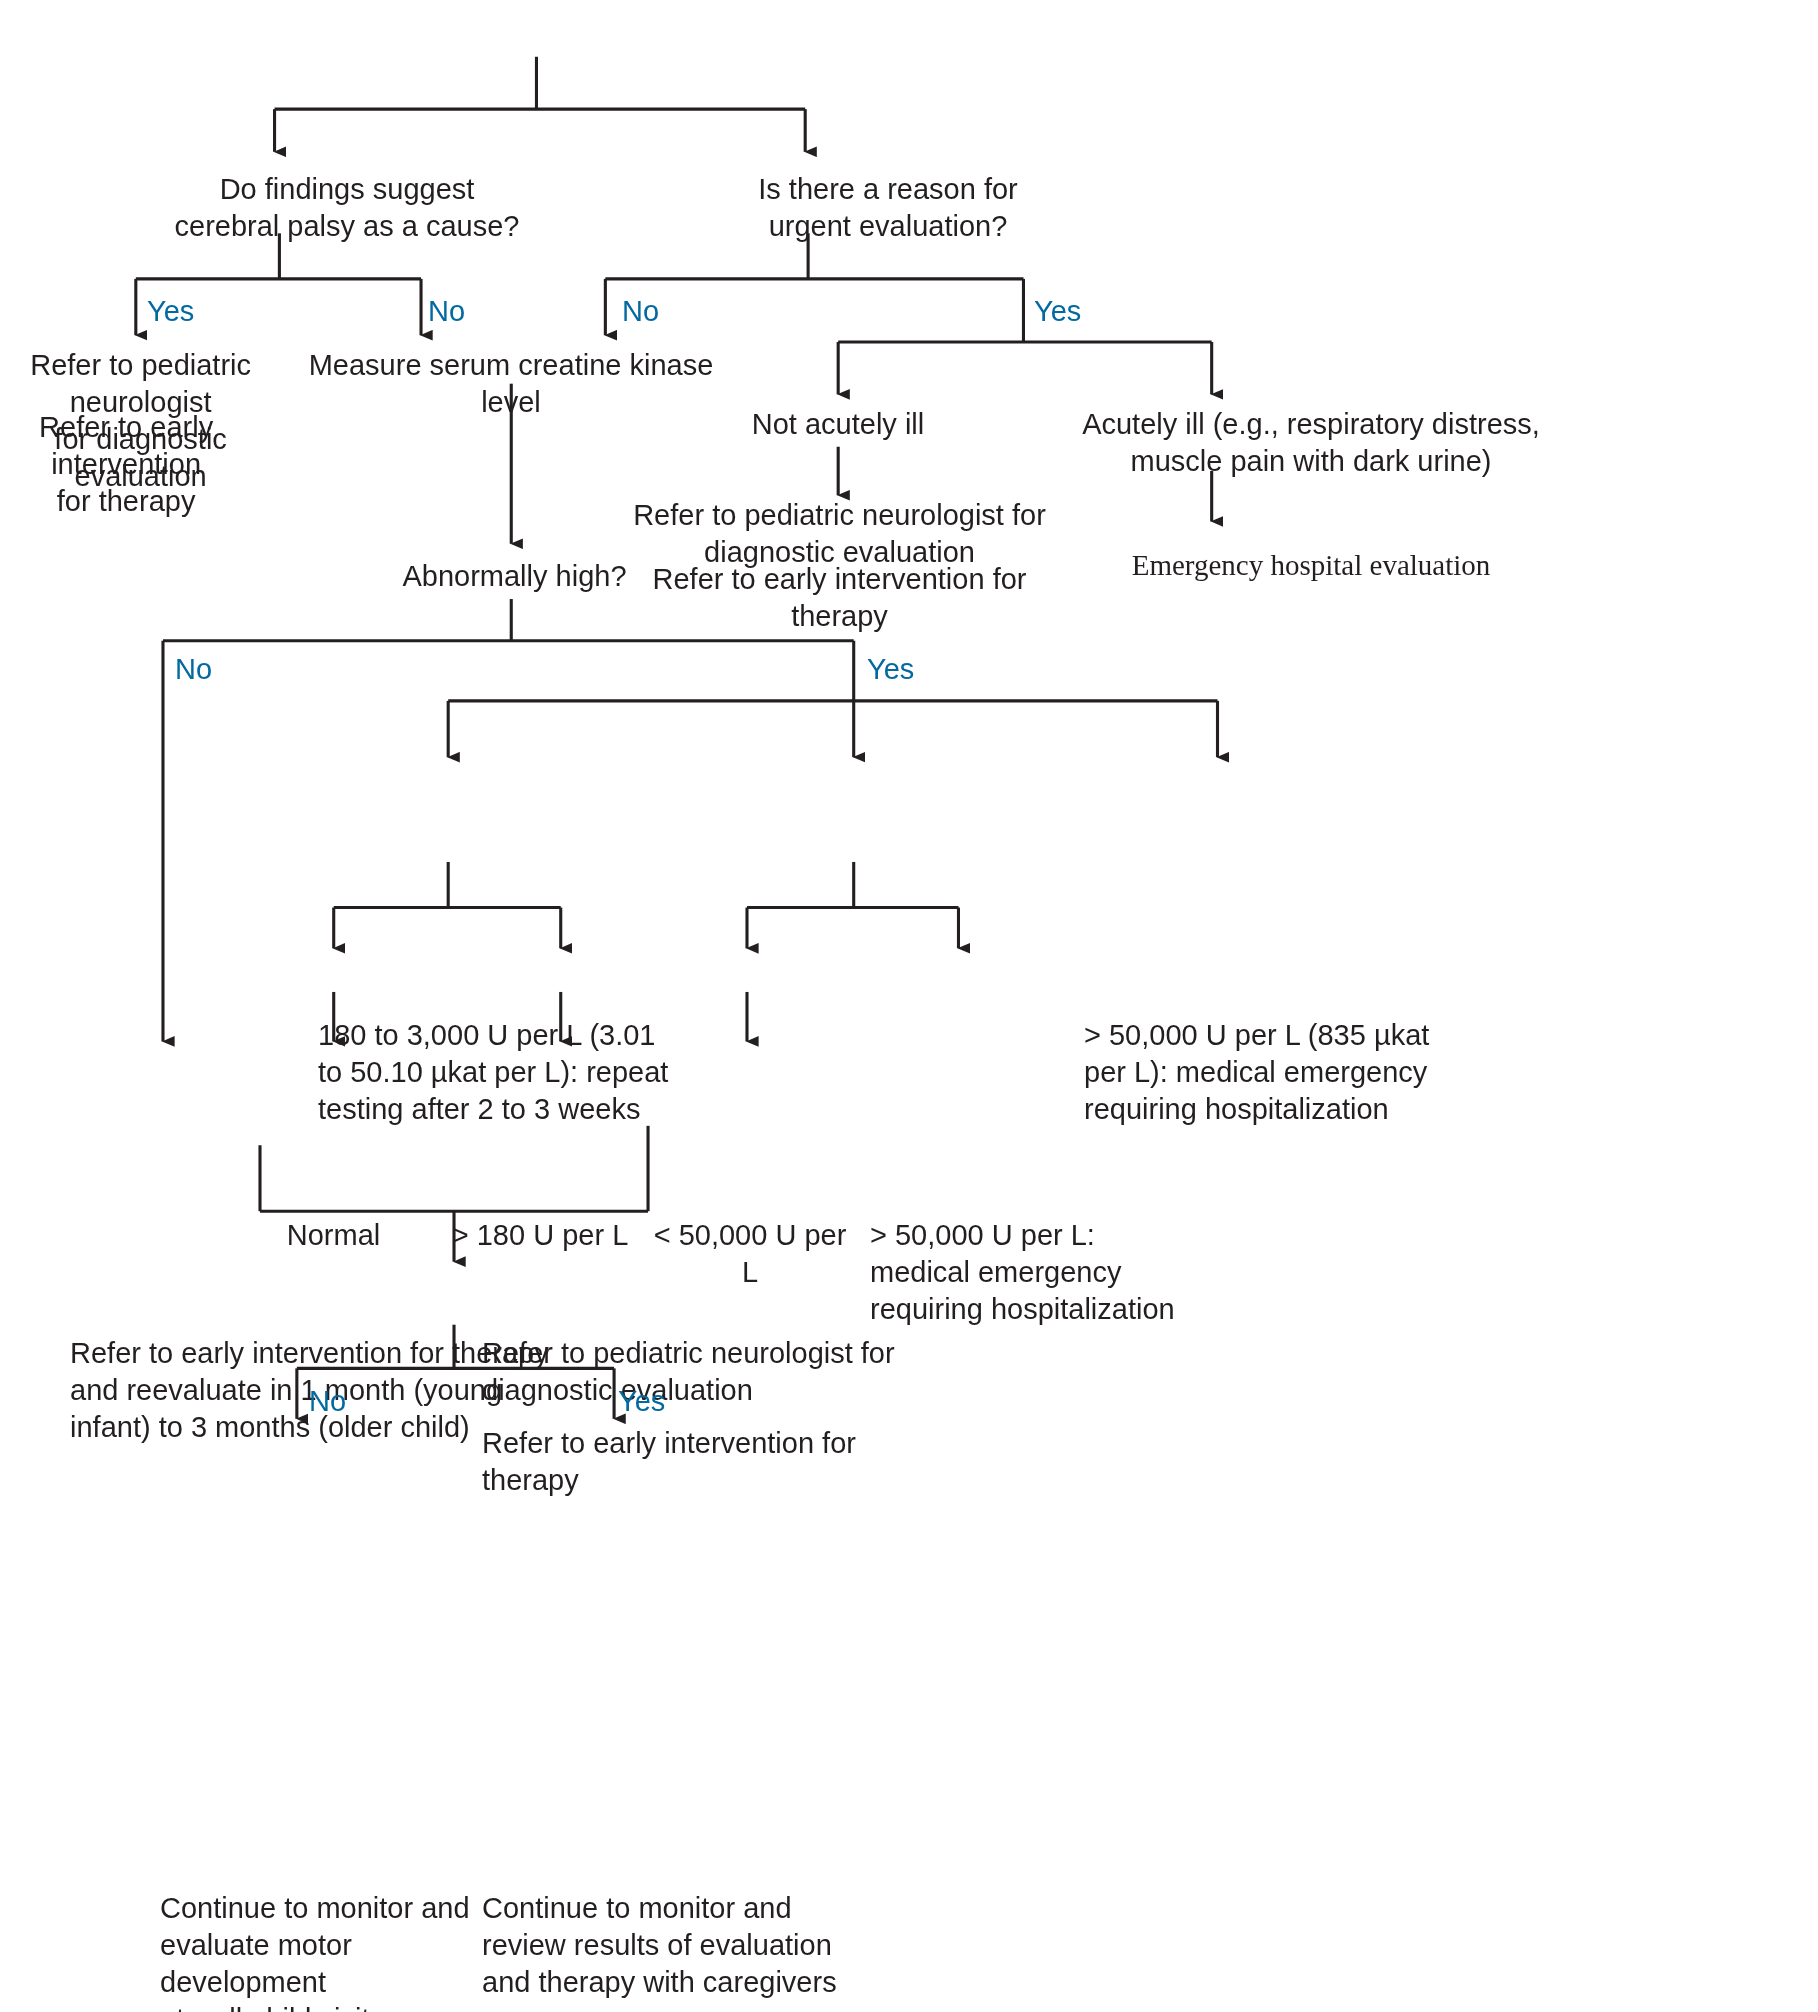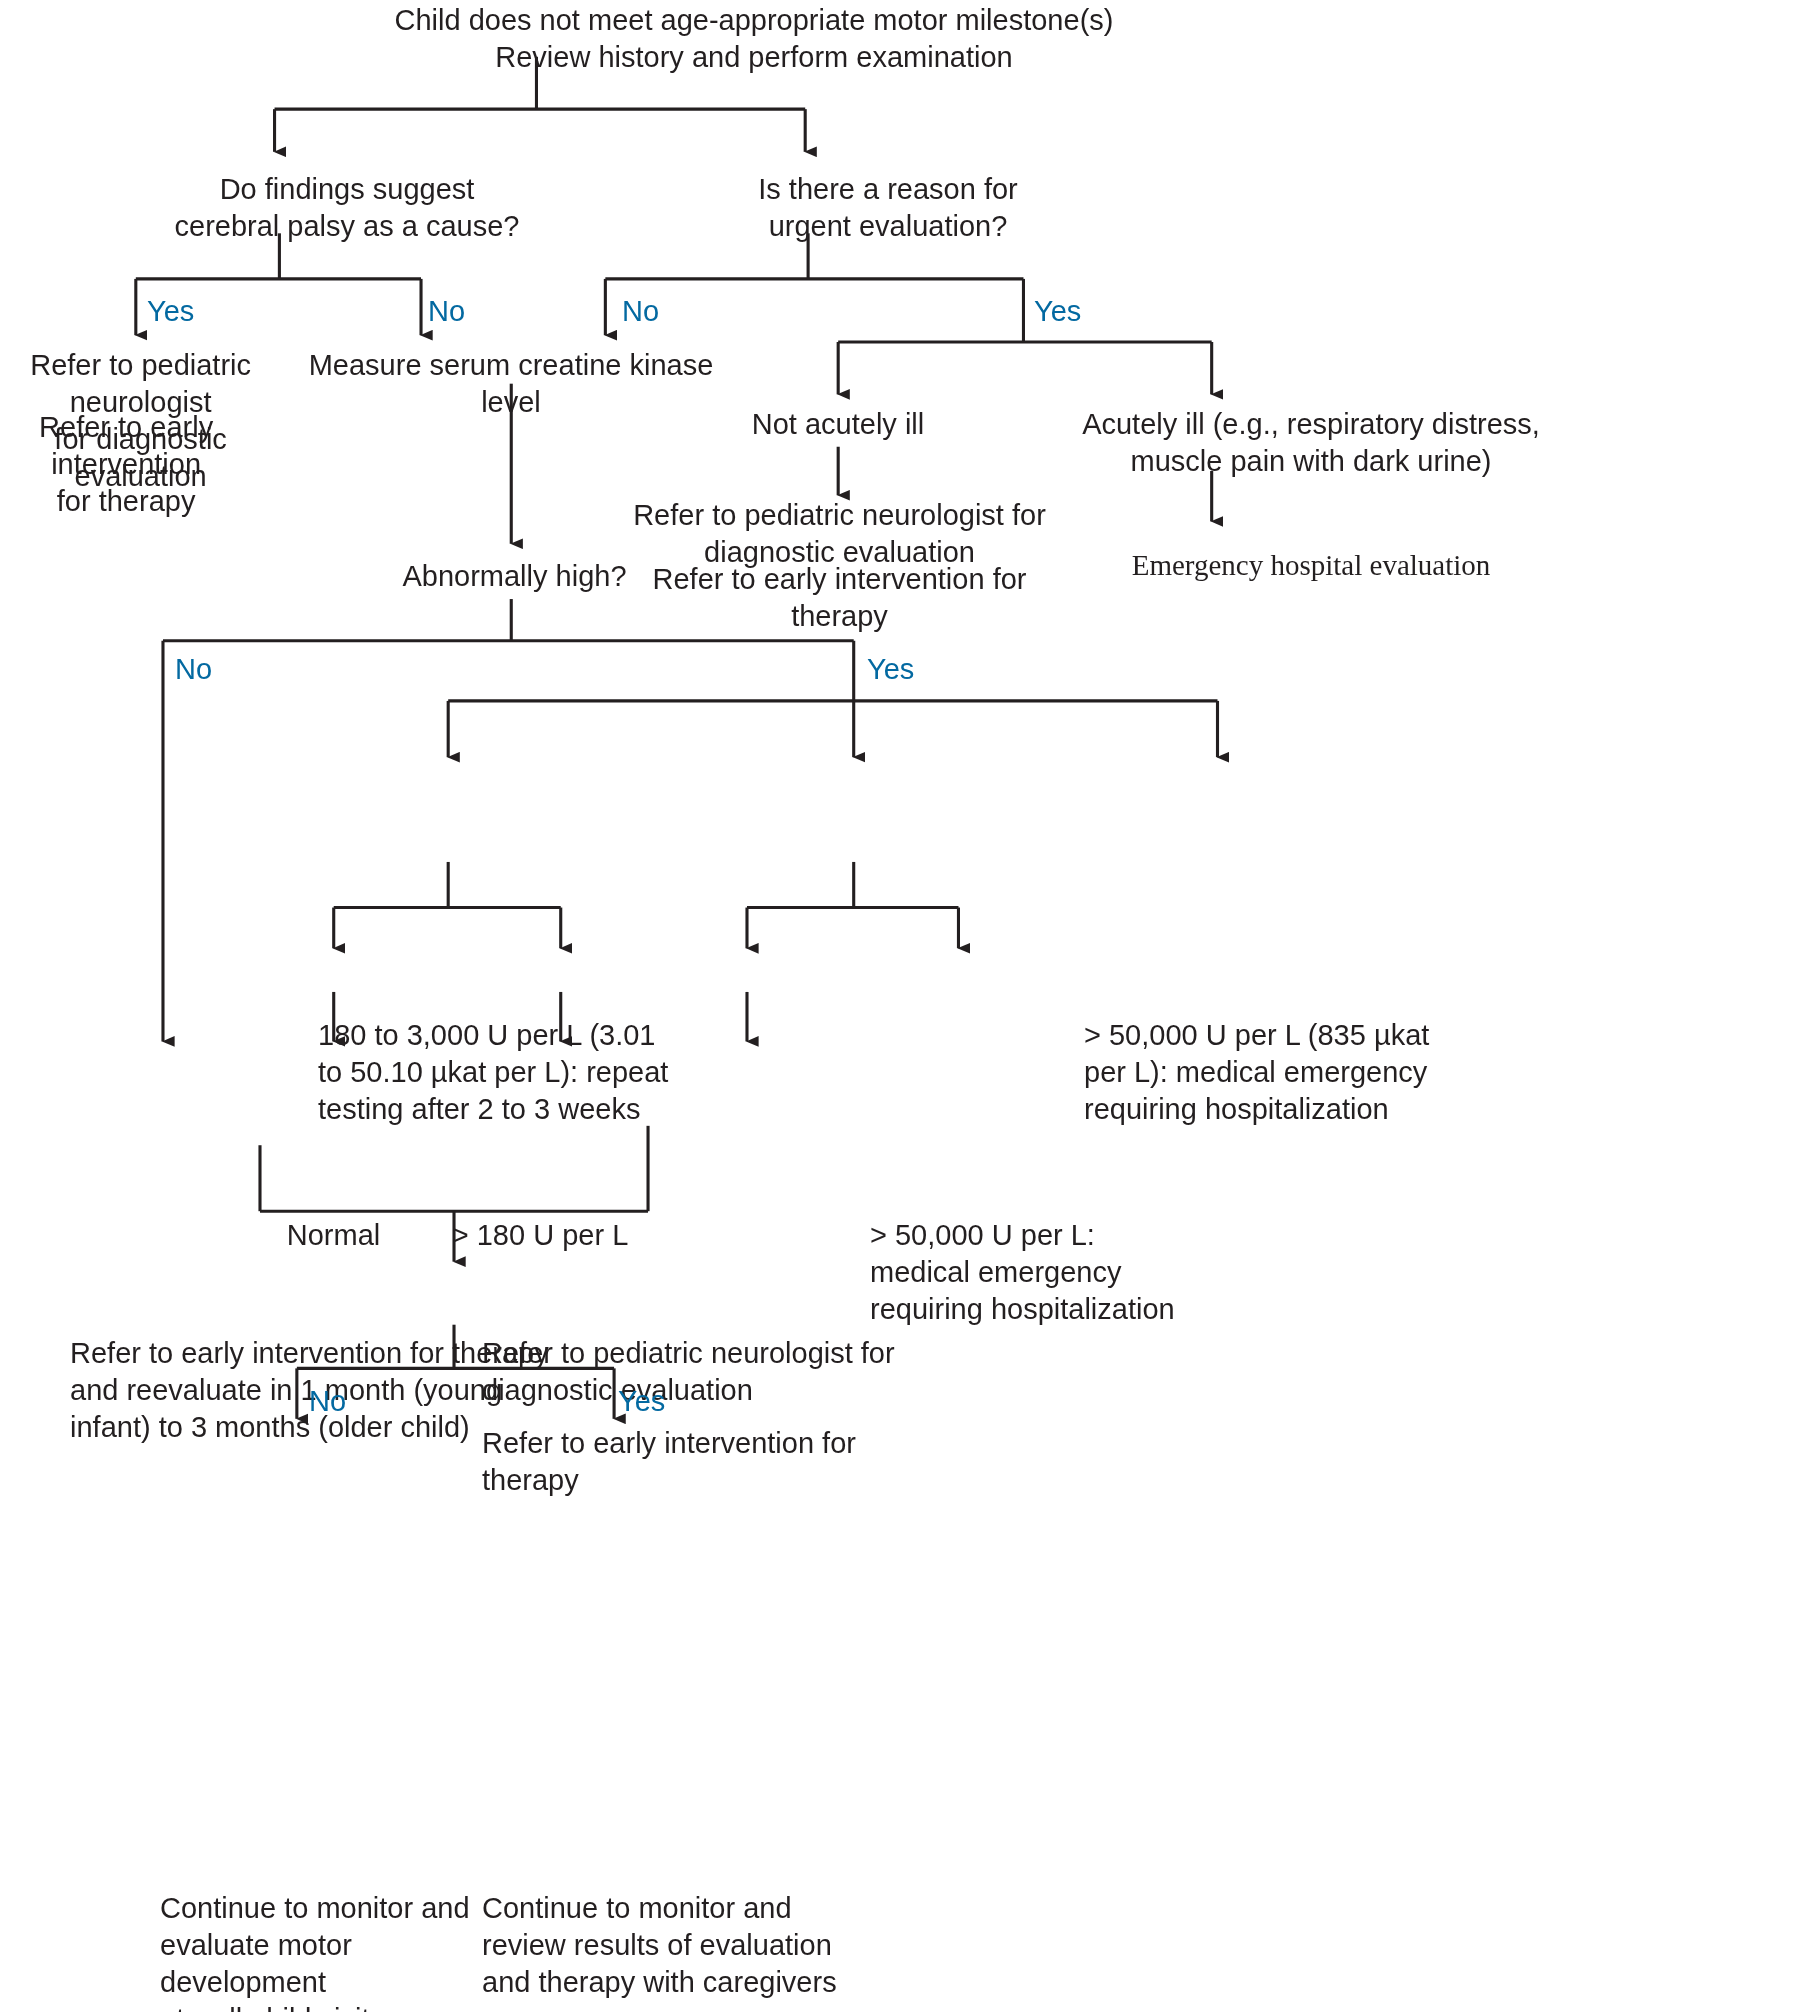--- a/index.html
+++ b/index.html
@@ -110,22 +110,20 @@
       <path d="M268,1248 L668,1248"></path>
       <path d="M468,1248 L468,1300" marker-end="url(#arrowhead)"></path>
 
       <path d="M468,1365 L468,1410"></path>
       <path d="M306,1410 L633,1410"></path>
       <path d="M306,1410 L306,1462" marker-end="url(#arrowhead)"></path>
       <path d="M633,1410 L633,1462" marker-end="url(#arrowhead)"></path>
     </g>
   </svg>
 
-  <div class="node center" style="left:269px; top:1.9px; width:970px;">Child does not meet age-appropriate motor milestone(s)
-Review history and perform examination</div>
 
   <div class="node center" style="left:85px; top:171px; width:524px;">Do findings suggest
 cerebral palsy as a cause?</div>
 
   <div class="node center" style="left:626px; top:171px; width:524px;">Is there a reason for
 urgent evaluation?</div>
 
   <div class="node center" style="left:-4.9px; top:347px; width:291px;">Refer to pediatric neurologist
 for diagnostic evaluation</div>
 
@@ -154,20 +152,21 @@
 
 
   <div class="node left" style="left:1084px; top:1017px; width:359px;">&gt; 50,000 U per L (835 µkat
 per L): medical emergency
 requiring hospitalization</div>
 
   <div class="node center" style="left:251px; top:1217px; width:165px;">Normal</div>
 
   <div class="node center" style="left:448px; top:1217px; width:184px;">&gt; 180 U per L</div>
 
+  <div class="node center" style="left:648px; top:1217px; width:204px;">&lt; 50,000 U per L</div>
 
   <div class="node left" style="left:870px; top:1217px; width:330px;">&gt; 50,000 U per L:
 medical emergency
 requiring hospitalization</div>
 
   <div class="node left" style="left:70px; top:1335px; width:485px;">Refer to early intervention for therapy
 and reevaluate in 1 month (young
 infant) to 3 months (older child)</div>
 
   <div class="node left" style="left:482px; top:1335px; width:446px;">Refer to pediatric neurologist for

